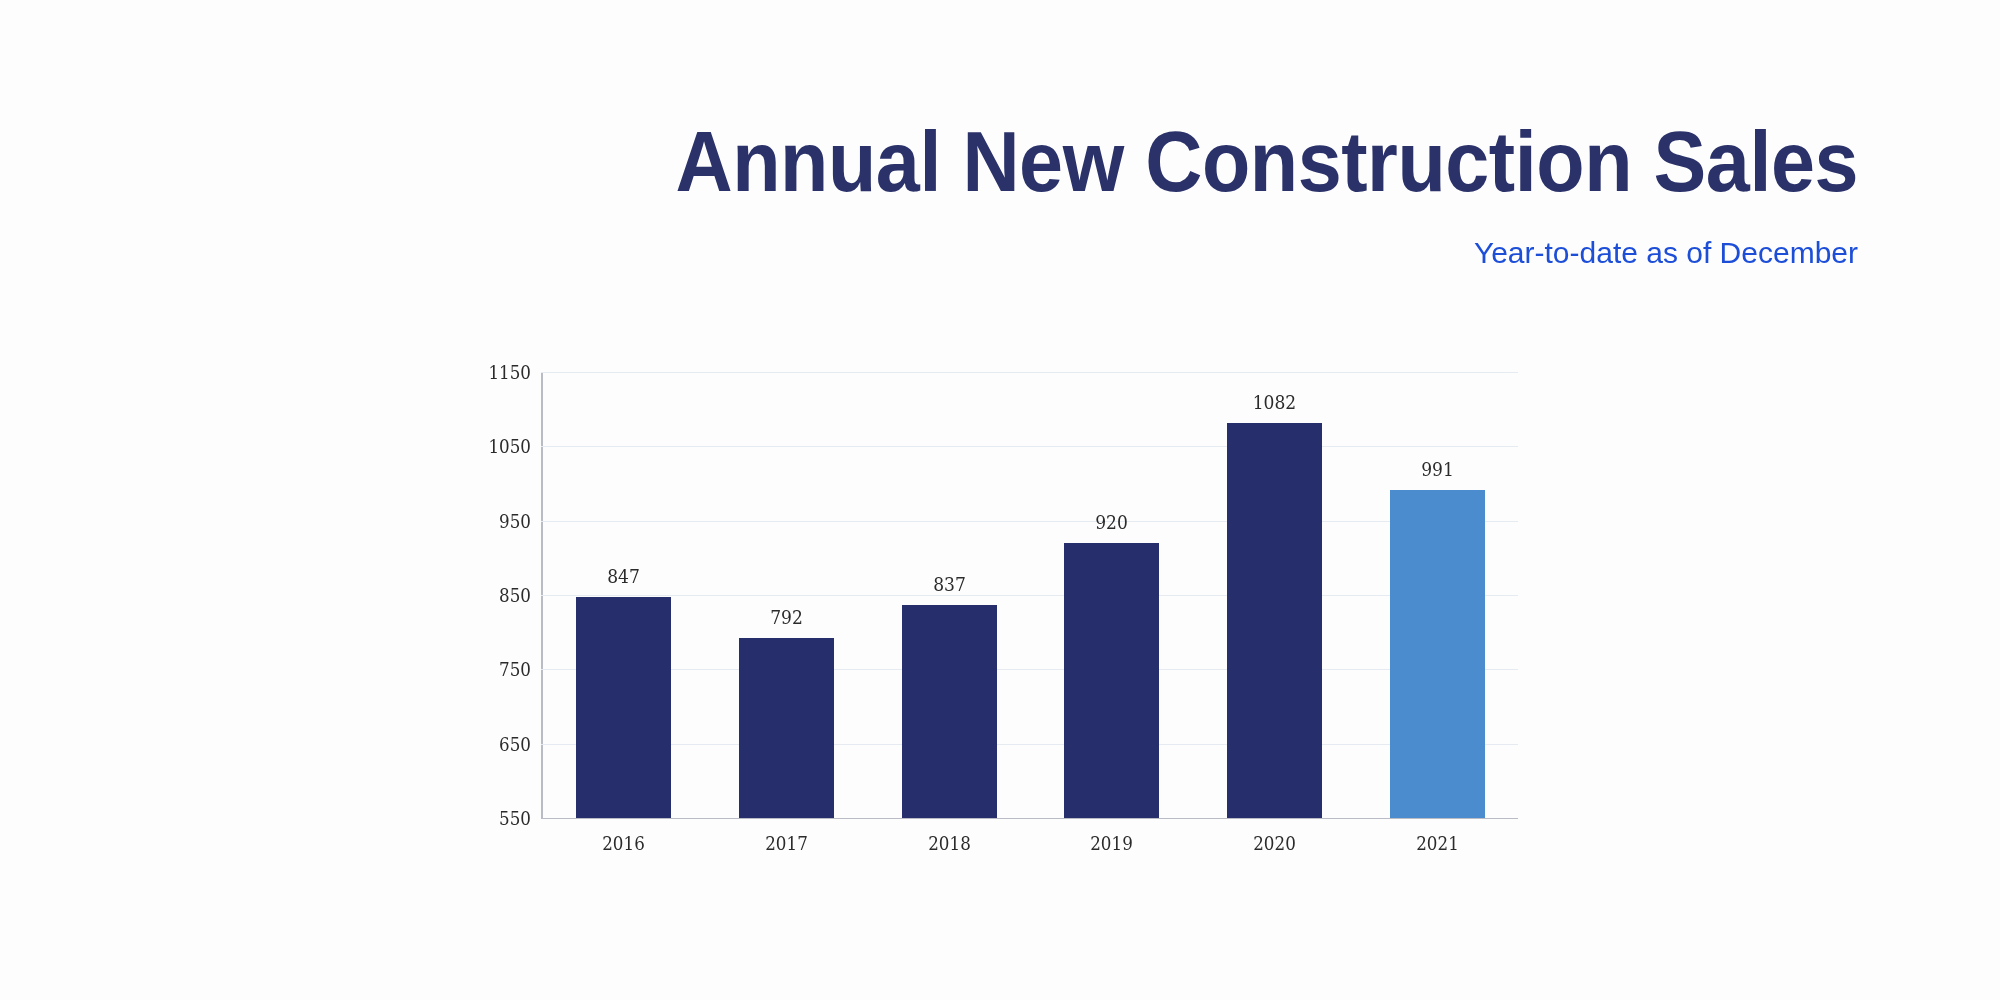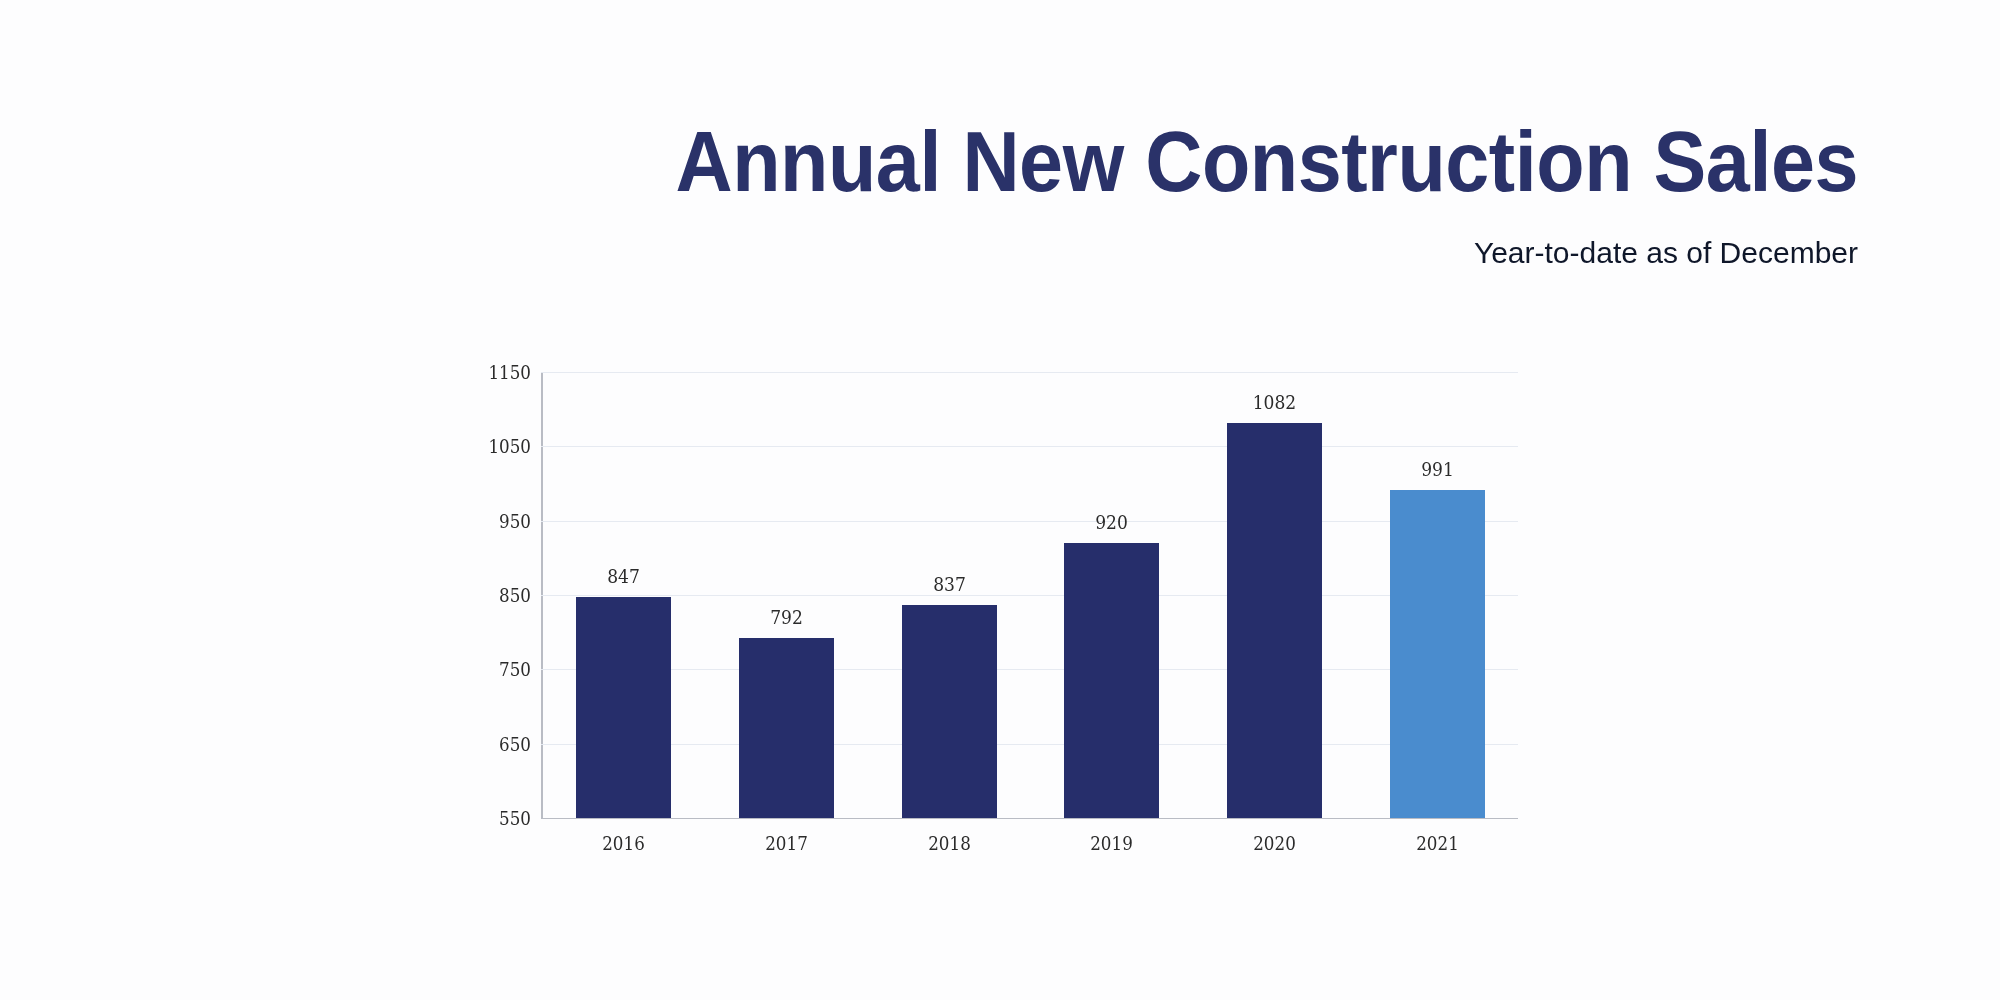--- a/index.html
+++ b/index.html
@@ -40,21 +40,21 @@
   }
   #chart-subtitle {
     position: absolute;
     left: 0;
     top: 238px;
     width: 1858px;
     text-align: right;
     font-family: "Liberation Sans", sans-serif;
     font-size: 30px;
     font-weight: 400;
-    color: #0f172a;
+    color: #1d4ed8;
     line-height: 1;
     white-space: nowrap;
   }
 
   
   #plot-wrap {
     position: absolute;
     left: 0;
     top: 0;
     width: 2000px;

